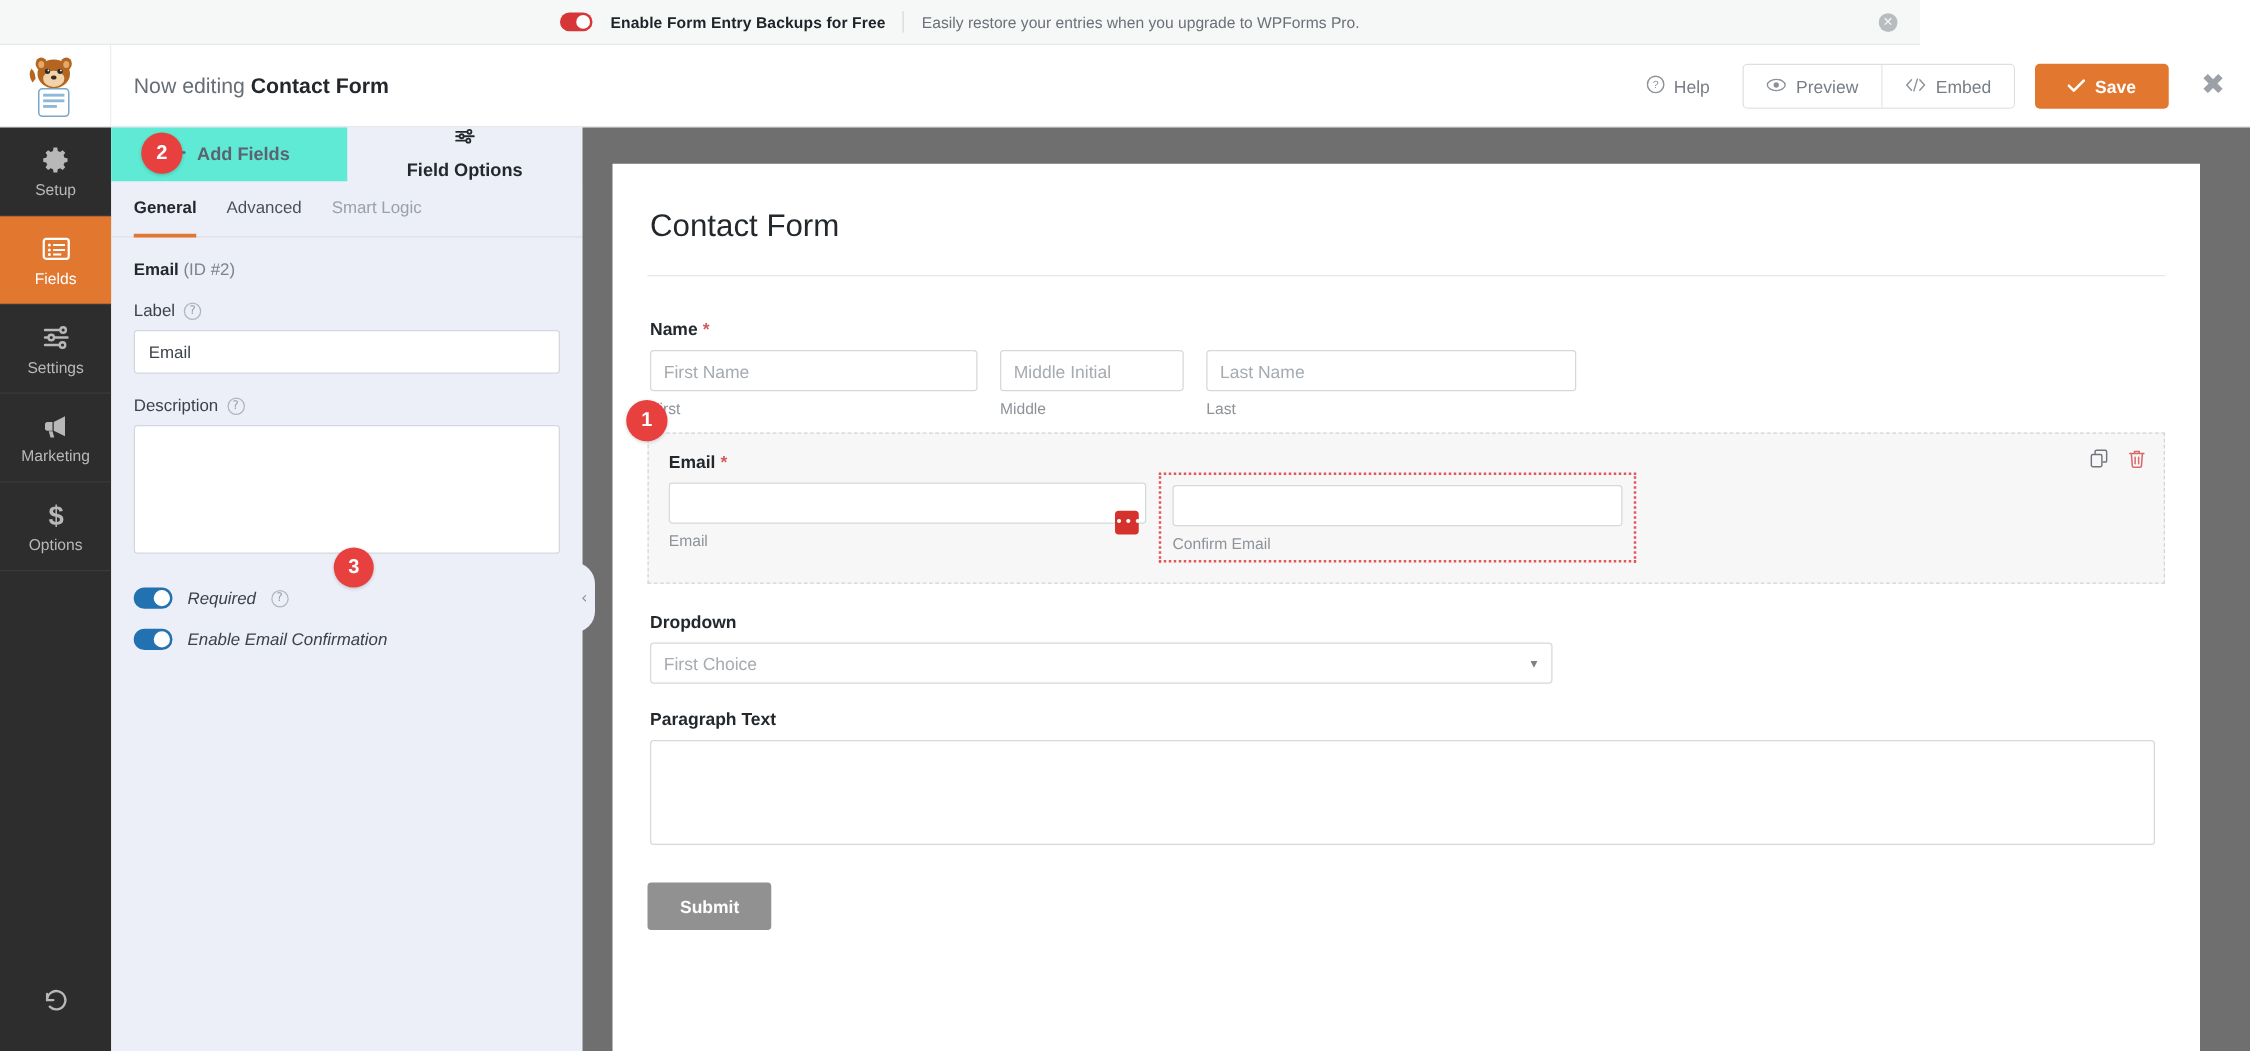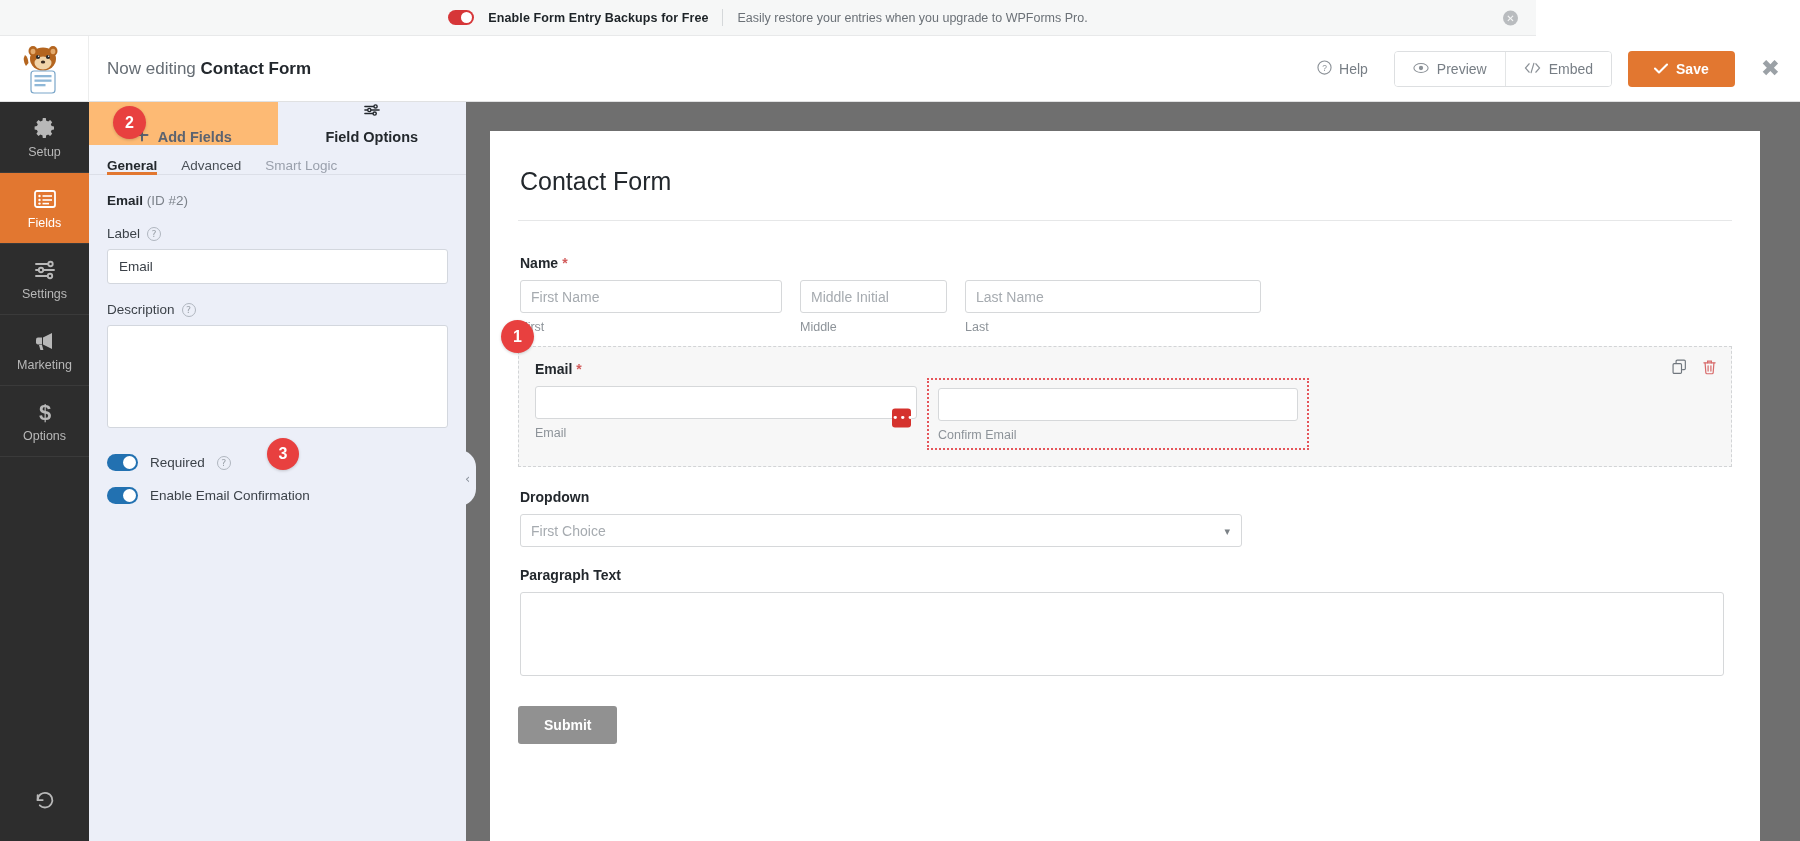--- a/index.html
+++ b/index.html
@@ -117,28 +117,28 @@
   .panel {
     position: absolute; top: 102px; left: 89px;
     width: 377px; height: 739px;
     background: #eceff8;
   }
   .panel-tabs { display: flex; height: 43px; }
   .panel-tab {
     flex: 1; display: flex; align-items: center; justify-content: center;
     gap: 9px; font-size: 14.5px; font-weight: bold; cursor: pointer;
   }
-  .panel-tab.inactive { background: #fdba74; color: #5c6370; align-items: flex-end; }
+  .panel-tab.inactive { background: #5eead4; color: #5c6370; }
   .panel-tab.active { background: #eceff8; color: #23282d; flex-direction: column; }
   .sub-tabs {
     display: flex; gap: 24px; padding: 13px 18px 0 18px;
     border-bottom: 1px solid #dcdfe8; position: relative;
   }
   .sub-tab {
-    font-size: 13.5px; padding-bottom: 1px; cursor: pointer; color: #4a5057;
+    font-size: 13.5px; padding-bottom: 16px; cursor: pointer; color: #4a5057;
     position: relative;
   }
   .sub-tab.active { color: #23282d; font-weight: bold; }
   .sub-tab.active::after {
     content: ""; position: absolute; left: 0; right: 0; bottom: -1px;
     height: 3px; background: #e27730;
   }
   .sub-tab.muted { color: #9aa0ac; }
 
   .panel-body { padding: 18px 18px 0 18px; }
@@ -173,21 +173,21 @@
     position: relative;
   }
   .toggle {
     width: 31px; height: 17px; border-radius: 9px; background: #2271b1;
     position: relative; flex: none; cursor: pointer;
   }
   .toggle::after {
     content: ""; position: absolute; top: 2px; right: 2px;
     width: 13px; height: 13px; border-radius: 50%; background: #fff;
   }
-  .toggle-text { font-size: 13.5px; color: #3c4249; }
+  .toggle-text { font-size: 13.5px; color: #3c4249; font-style: italic; }
 
   
   .collapse-handle {
     position: absolute; left: 459px; top: 450px;
     width: 17px; height: 56px;
     background: #eceff8;
     border-radius: 0 28px 28px 0;
     display: flex; align-items: center; justify-content: center;
     color: #8b929c; font-size: 13px; cursor: pointer; z-index: 5;
     font-family: "DejaVu Sans", sans-serif;

